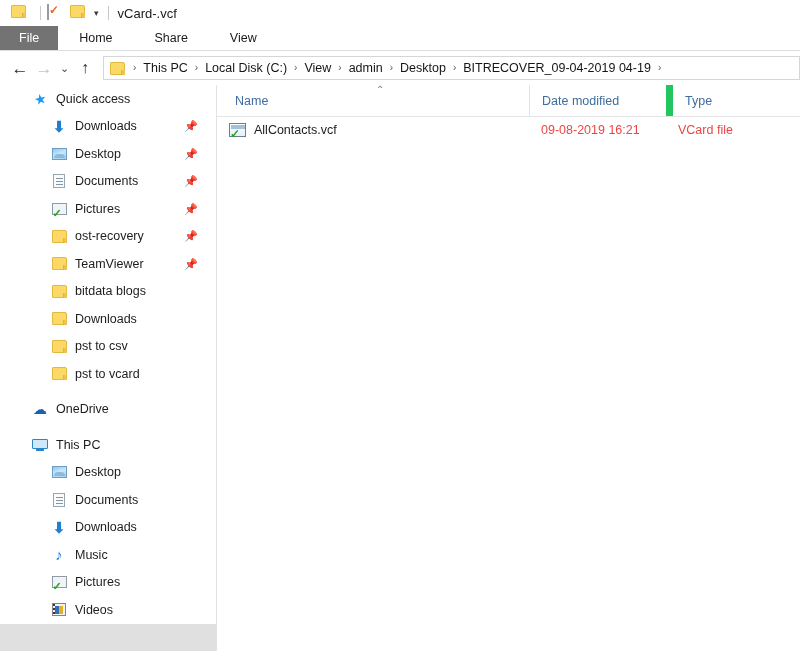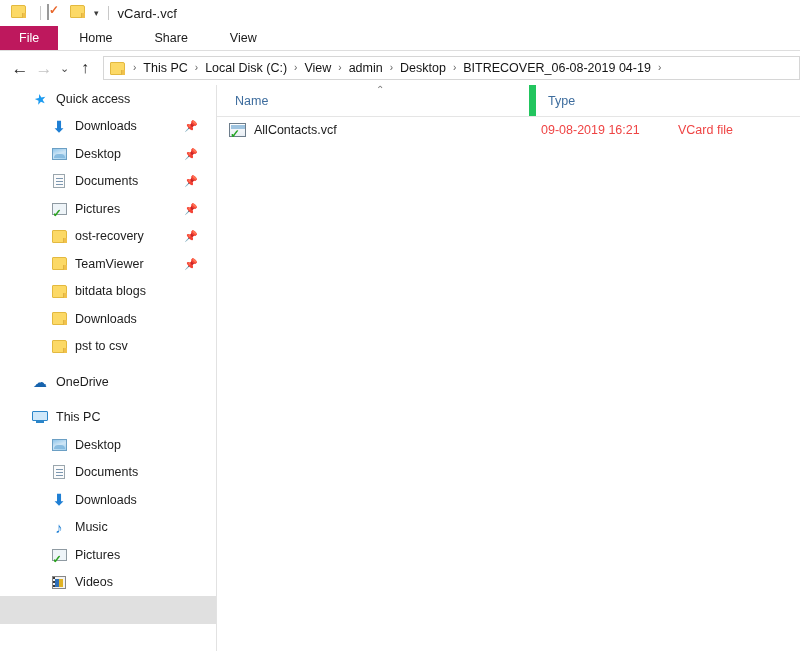--- a/index.html
+++ b/index.html
@@ -110,21 +110,21 @@
     display: flex;
     align-items: center;
     justify-content: center;
     font-size: 12.5px;
     color: #1a1a1a;
     padding: 0 21px;
     cursor: default;
     white-space: nowrap;
   }
   .tab.file {
-    background: #be185d;
+    background: #737373;
     color: #ffffff;
     padding: 0 19px;
   }
 
   
   .navbar {
     height: 34px;
     display: flex;
     align-items: center;
     background: #ffffff;
@@ -446,21 +446,21 @@
     <span class="crumb">This PC</span>
     <span class="crumb-sep">›</span>
     <span class="crumb">Local Disk (C:)</span>
     <span class="crumb-sep">›</span>
     <span class="crumb">View</span>
     <span class="crumb-sep">›</span>
     <span class="crumb">admin</span>
     <span class="crumb-sep">›</span>
     <span class="crumb">Desktop</span>
     <span class="crumb-sep">›</span>
-    <span class="crumb">BITRECOVER_06-08-2019 04-19</span>
+    <span class="crumb">BITRECOVER_09-04-2019 04-19</span>
     <span class="crumb-sep">›</span>
   </div>
 </div>
 
 <div class="content">
 
   <div class="sidebar">
 
     <div class="nav-row lvl0">
       <span class="nav-ico">
@@ -521,20 +521,26 @@
       <span class="nav-ico">
           <span class="folder-glyph"></span>
         </span>
       <span class="nav-label">Downloads</span>
     </div>
     <div class="nav-row lvl1">
       <span class="nav-ico">
           <span class="folder-glyph"></span>
         </span>
       <span class="nav-label">pst to csv</span>
+    </div>
+    <div class="nav-row lvl1">
+      <span class="nav-ico">
+          <span class="folder-glyph"></span>
+        </span>
+      <span class="nav-label">pst to vcard</span>
     </div>
 
     <div style="height:8px"></div>
 
     <div class="nav-row lvl0">
       <span class="nav-ico">
           <span class="ico-cloud">☁</span>
         </span>
       <span class="nav-label">OneDrive</span>
     </div>
@@ -586,20 +592,23 @@
     </div>
 
     <div class="nav-row lvl1 selected"></div>
   </div>
 
   <div class="filepane">
     <div class="col-headers">
       <div class="col-h col-name">
         <span class="lbl">Name</span>
         <span class="sort-caret">⌃</span>
+      </div>
+      <div class="col-h col-date">
+        <span class="lbl">Date modified</span>
       </div>
       <div class="col-h col-type">
         <span class="lbl">Type</span>
       </div>
     </div>
 
     <div class="file-row">
       <div class="fr-name">
         <span class="vcf-icon"></span>
         <span class="cell-text">AllContacts.vcf</span>

